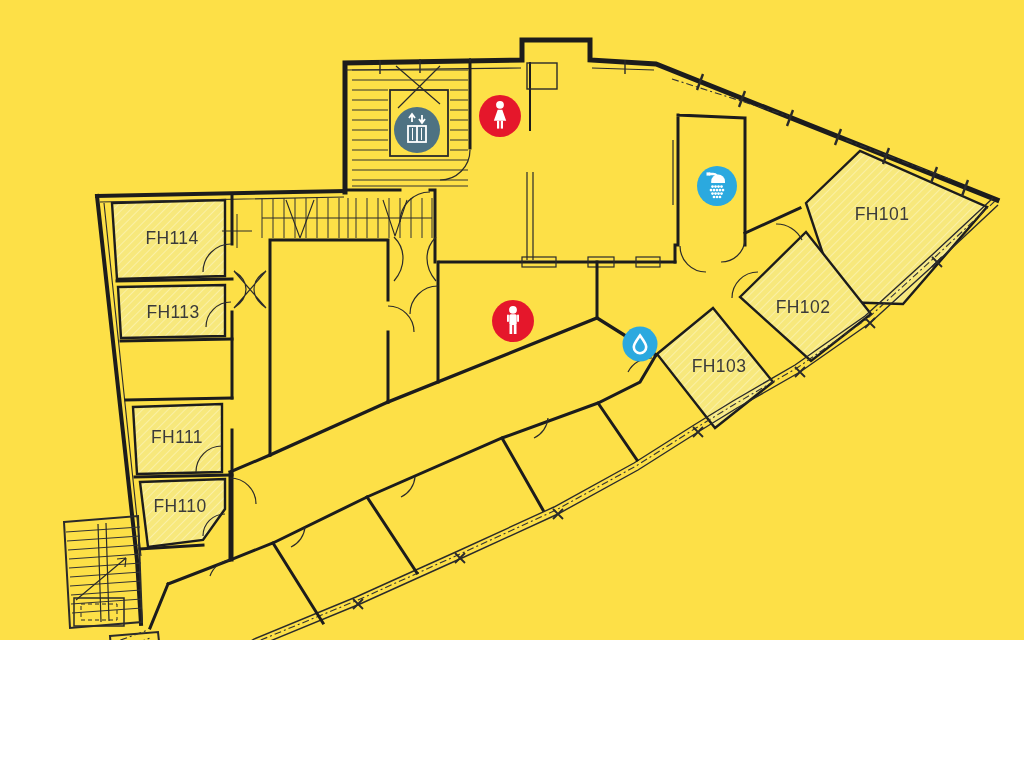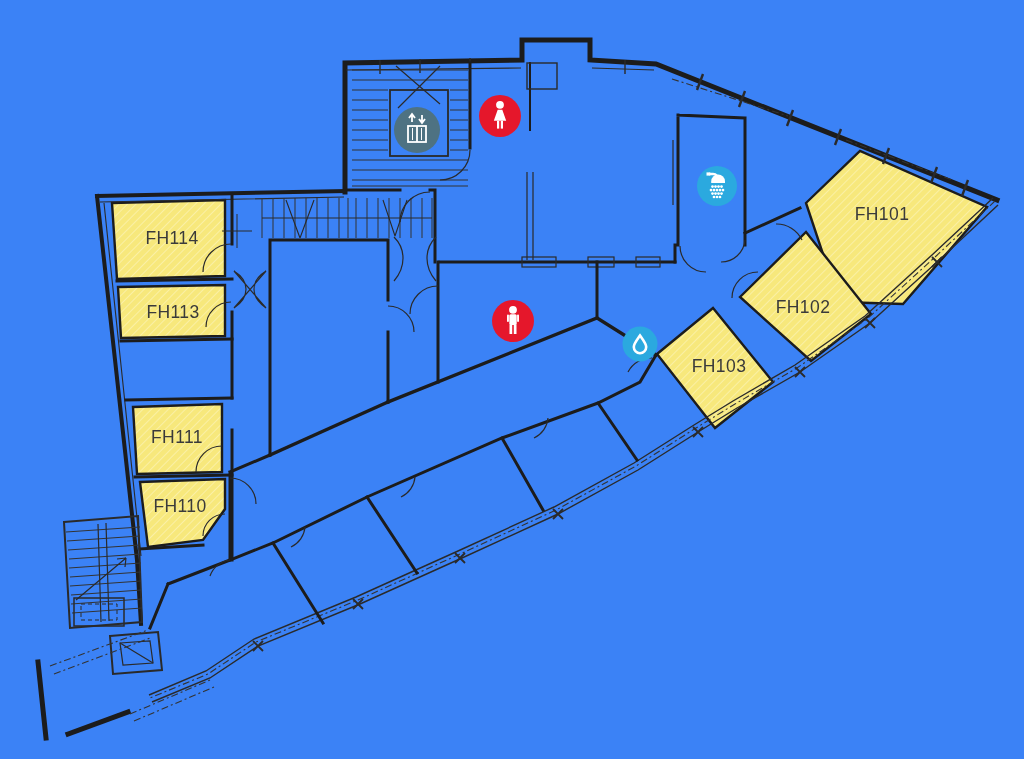--- a/index.html
+++ b/index.html
@@ -1,16 +1,16 @@
 <!DOCTYPE html>
 <html><head>
 <meta charset="utf-8">
 <style>
   html,body{margin:0;padding:0;background:#ffffff;}
-  .stage{position:relative;width:1024px;height:759px;background:#3b82f6;overflow:hidden;
+  .stage{position:relative;width:1024px;height:640px;background:#fde047;overflow:hidden;
          font-family:"Liberation Sans", sans-serif;}
   svg{position:absolute;inset:0;}
   .room-label{font-family:"Liberation Sans",sans-serif;font-size:17.5px;fill:#3a3a3a;
               letter-spacing:.4px;}
   .wall{stroke:#1c1c1c;fill:none;stroke-linecap:square;}
   .thin{stroke:#2a2a2a;fill:none;stroke-linecap:butt;}
   .door{stroke:#2a2a2a;fill:none;stroke-width:1.2;}
   .tread{stroke:#333;stroke-width:1;fill:none;}
   .roompoly{stroke:#1c1c1c;stroke-width:2.4;}
   .dashwin{stroke:#333;stroke-width:1.1;fill:none;stroke-dasharray:7 3 2 3;}

